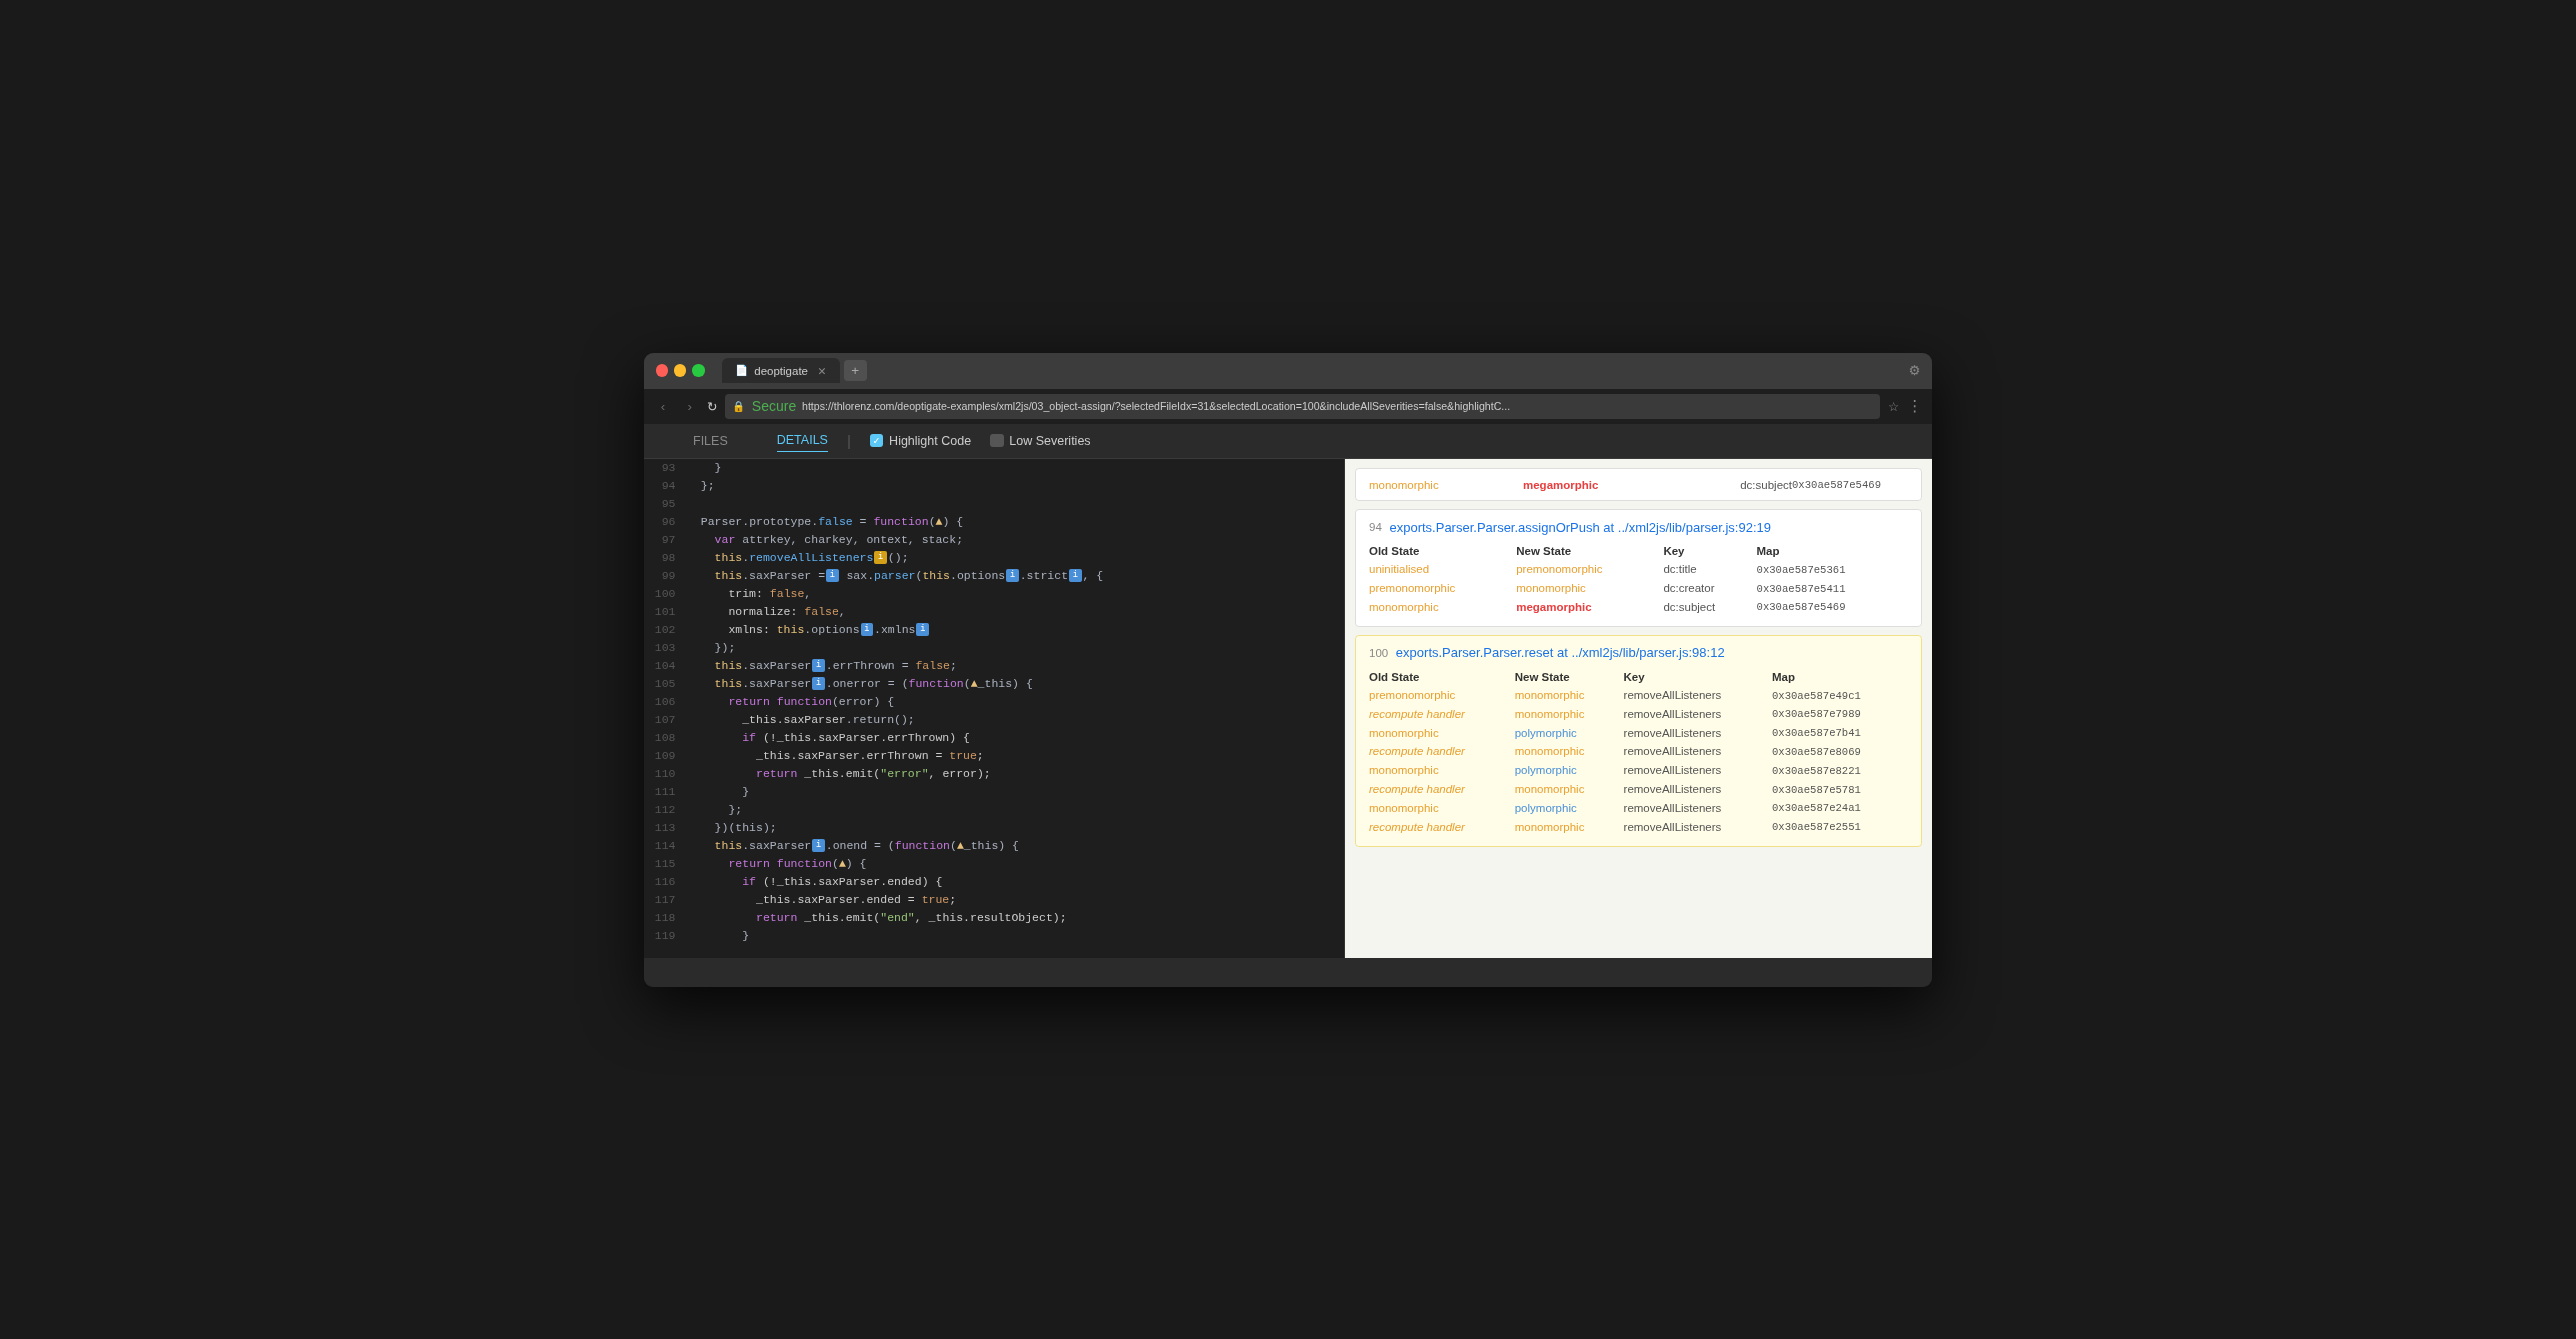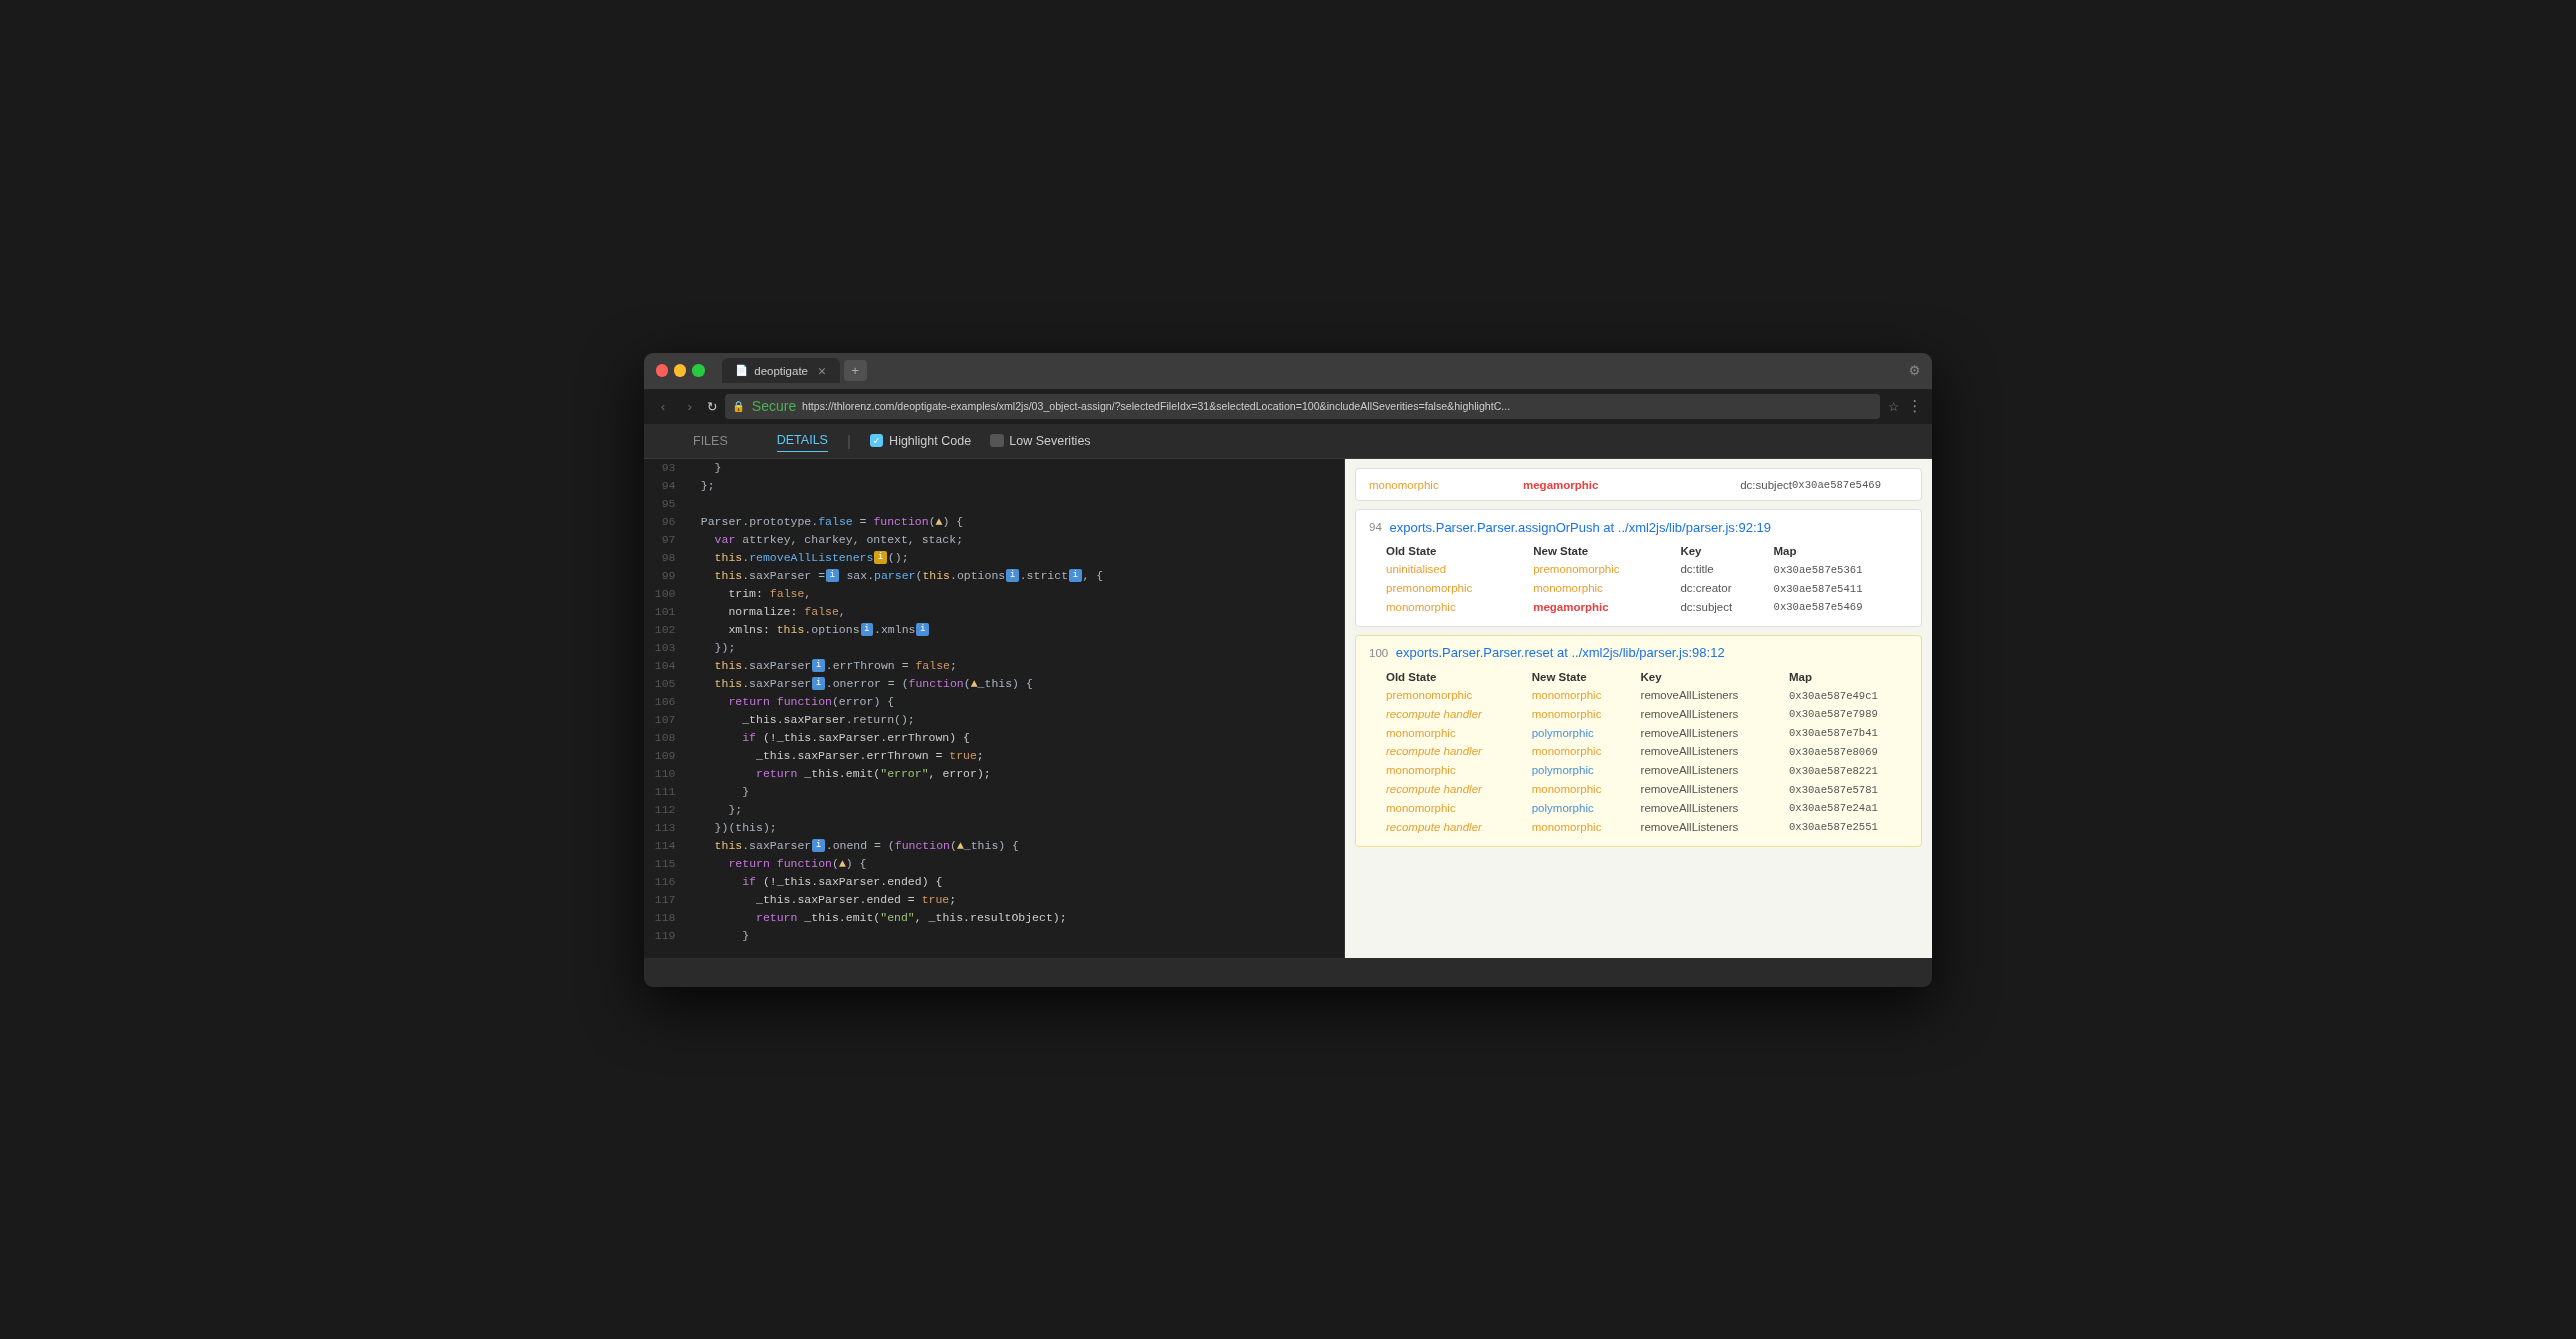--- a/index.html
+++ b/index.html
@@ -239,21 +239,20 @@
       font-size: 11.5px;
     }
     .ic-location {
       color: #1a73e8;
       font-size: 13px;
       text-decoration: none;
     }
     .ic-table {
       width: 100%;
       border-collapse: collapse;
-      margin-left: 17px;
     }
     .ic-table th {
       text-align: left;
       font-weight: 600;
       color: #333;
       padding: 2.9px 7.7px 2.9px 0;
       font-size: 11.5px;
     }
     .ic-table td {
       padding: 2.9px 7.7px 2.9px 0;

